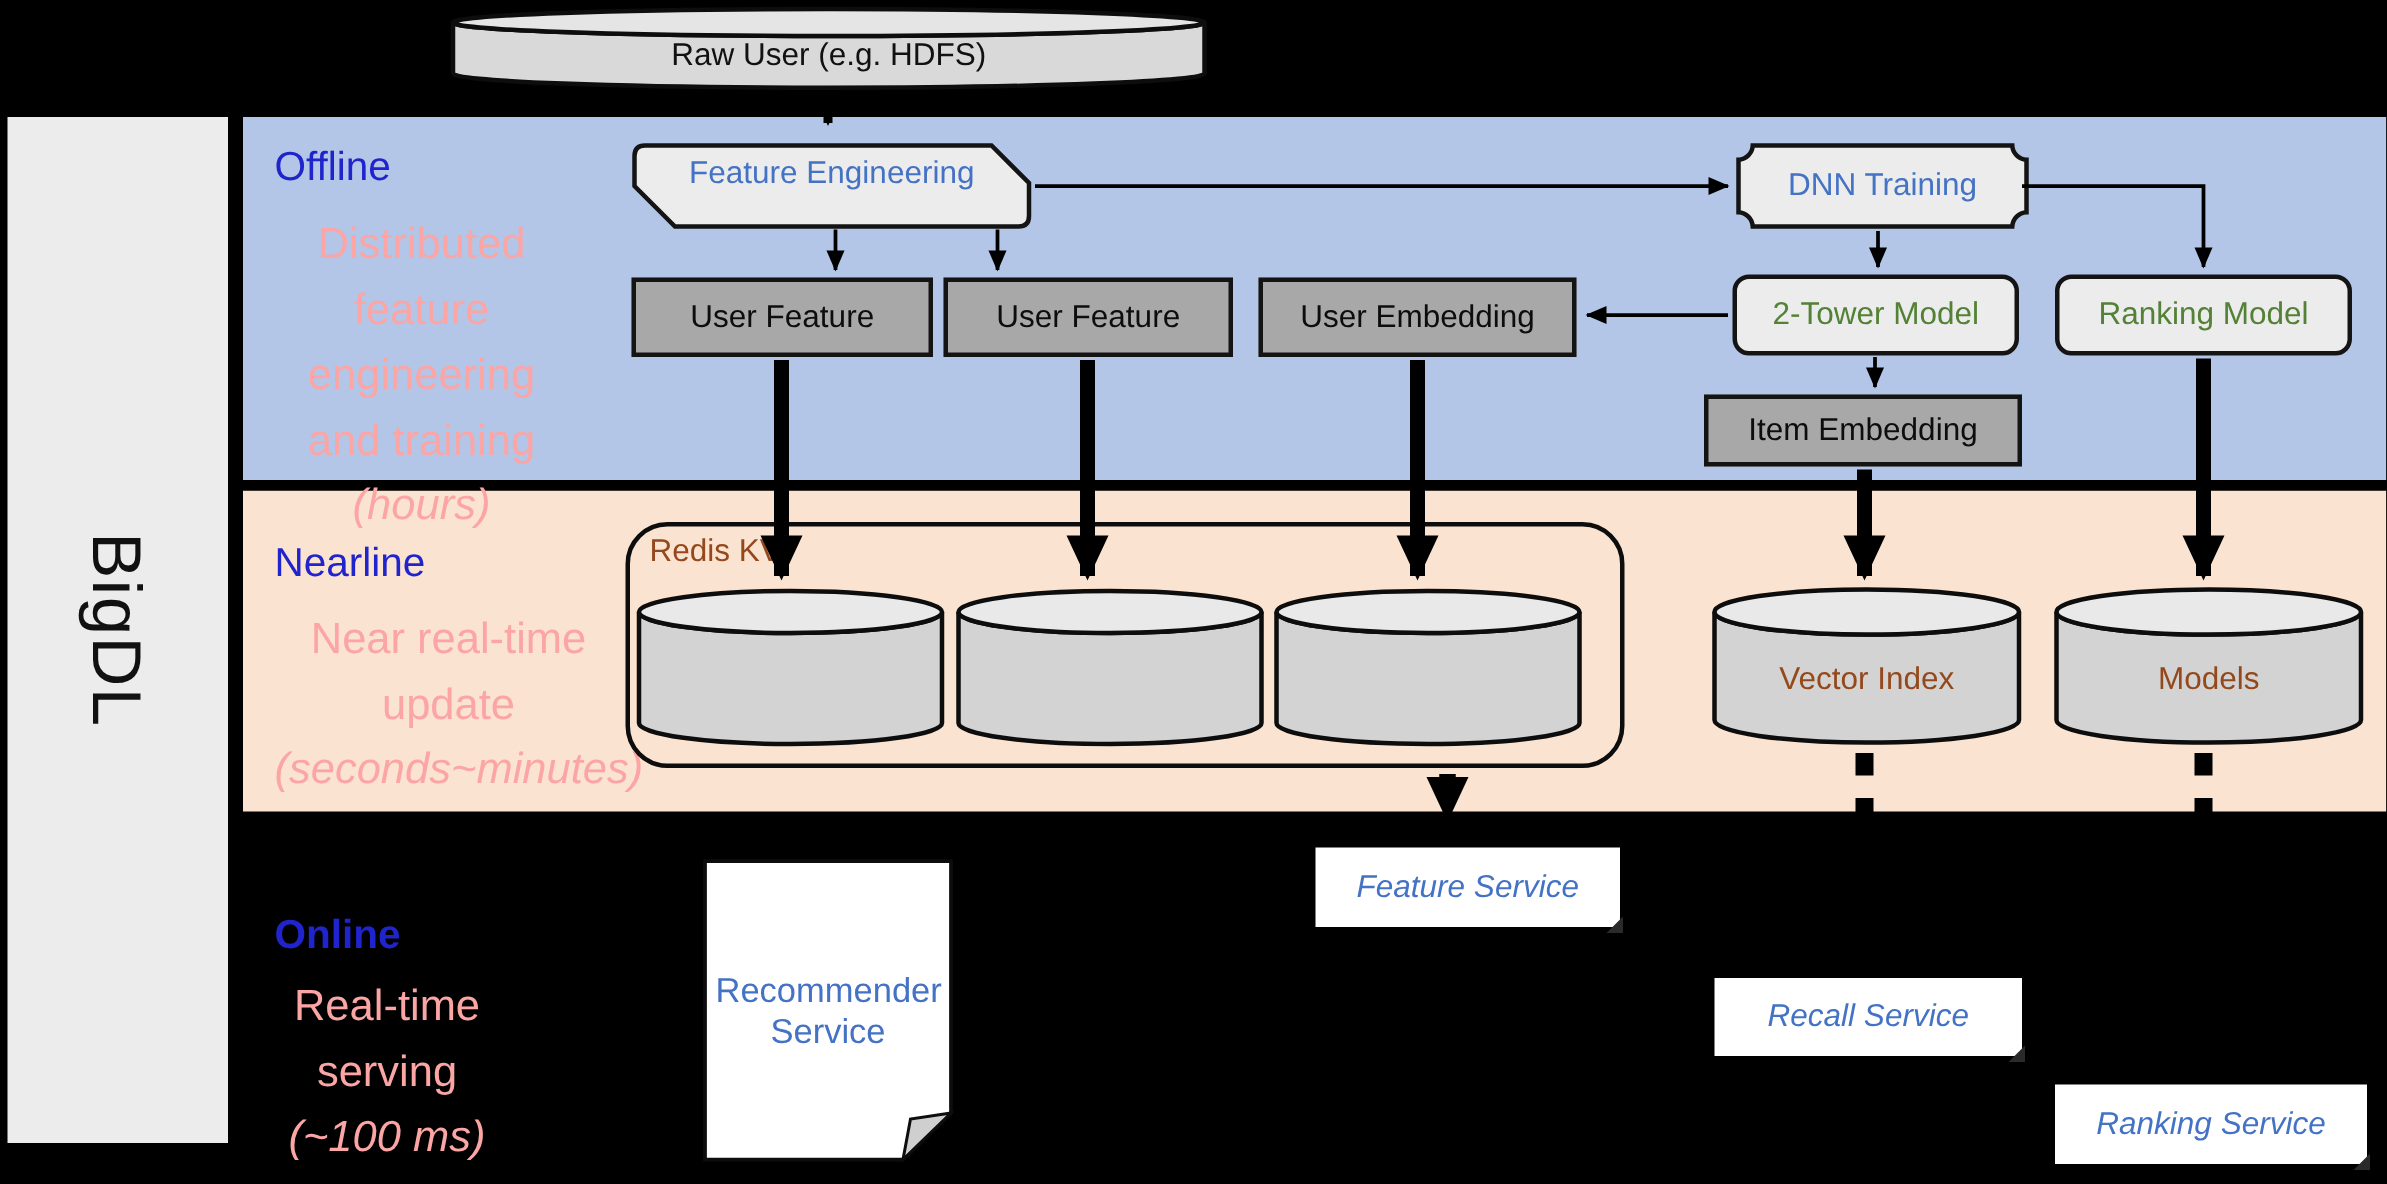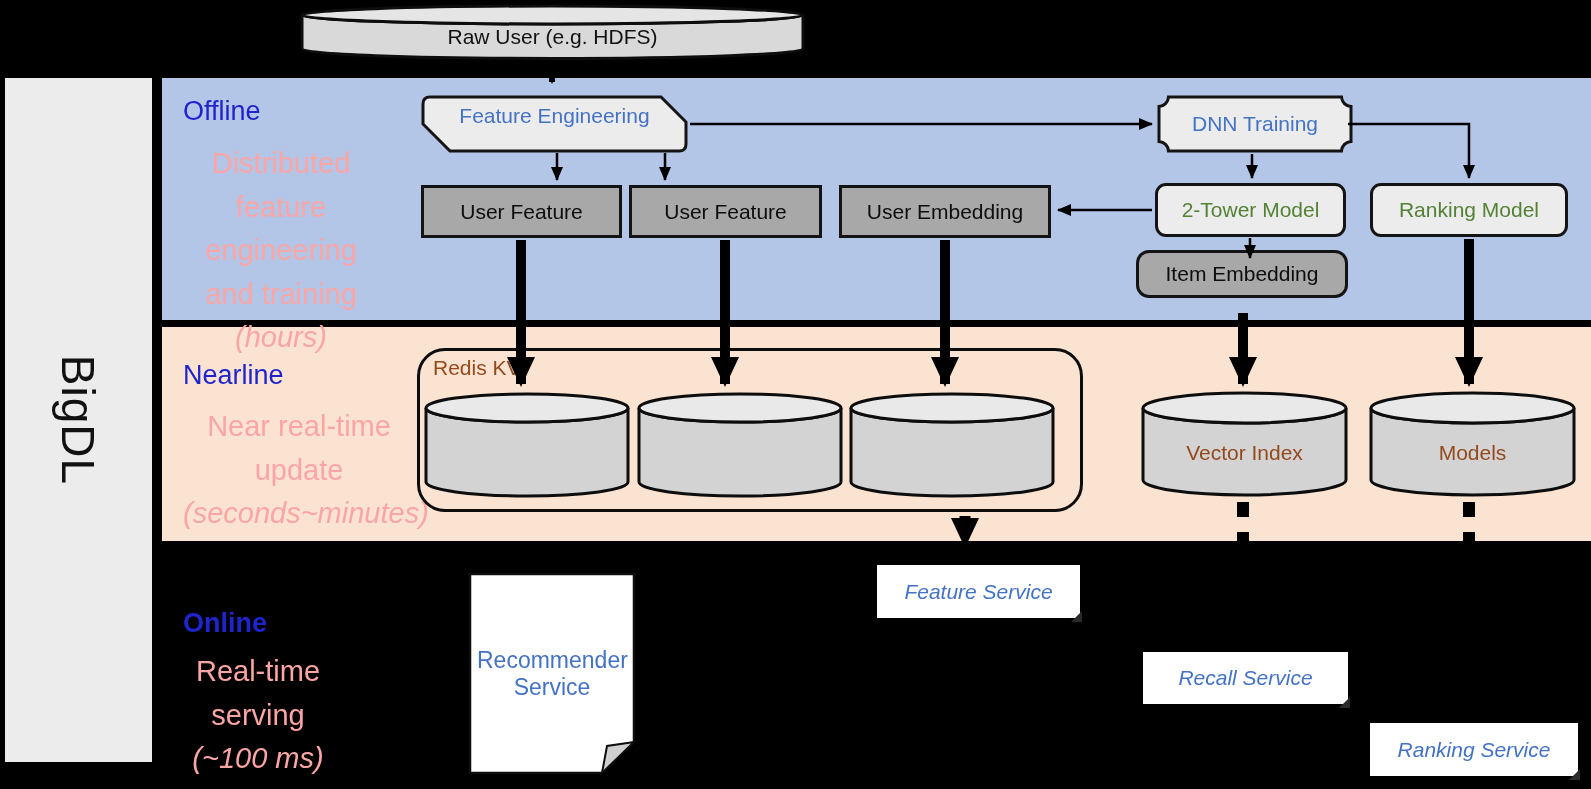--- a/index.html
+++ b/index.html
@@ -104,21 +104,21 @@
   <div class="node gray-box" style="left:839px; top:185px; width:212px; height:53px;">
     <span class="lbl">User Embedding</span>
   </div>
 
   <div class="node round-box" style="left:1155px; top:183px; width:191px; height:54px;">
     <span class="lbl">2-Tower Model</span>
   </div>
   <div class="node round-box" style="left:1370px; top:183px; width:198px; height:54px;">
     <span class="lbl">Ranking Model</span>
   </div>
-  <div class="node gray-box" style="left:1136px; top:250px; width:212px; height:48px;border-radius:13px;">
+  <div class="node gray-box" style="left:1136px; top:263px; width:212px; height:48px;">
     <span class="lbl">Item Embedding</span>
   </div>
 
   <div class="redis-container" style="left:417px; top:348px; width:666px; height:164px;"></div>
   <div class="redis-kv-label">Redis KV</div>
 
   <div class="node" style="left:424px; top:392px; width:206px; height:106px;">
     <svg class="shape" width="206" height="106">
       <path d="M2,16 V90 A101,14 0 0 0 204,90 V16 A101,14 0 0 1 2,16 Z" fill="#d3d3d3" stroke="#0d0d0d" stroke-width="3"></path>
       <ellipse cx="103" cy="16" rx="101" ry="14" fill="#e9e9e9" stroke="#0d0d0d" stroke-width="3"></ellipse>

